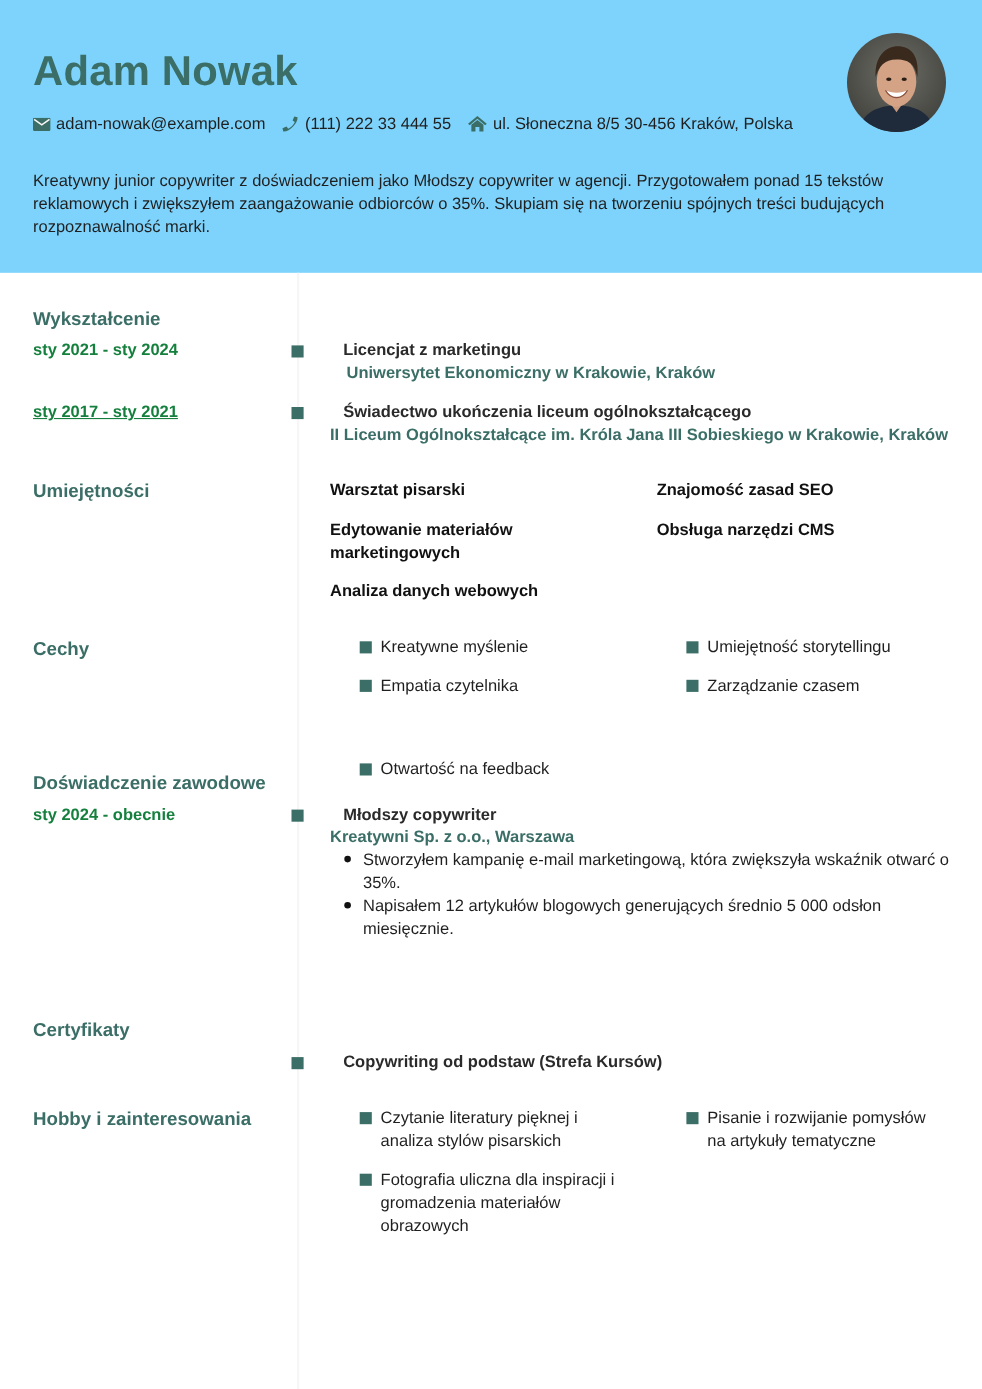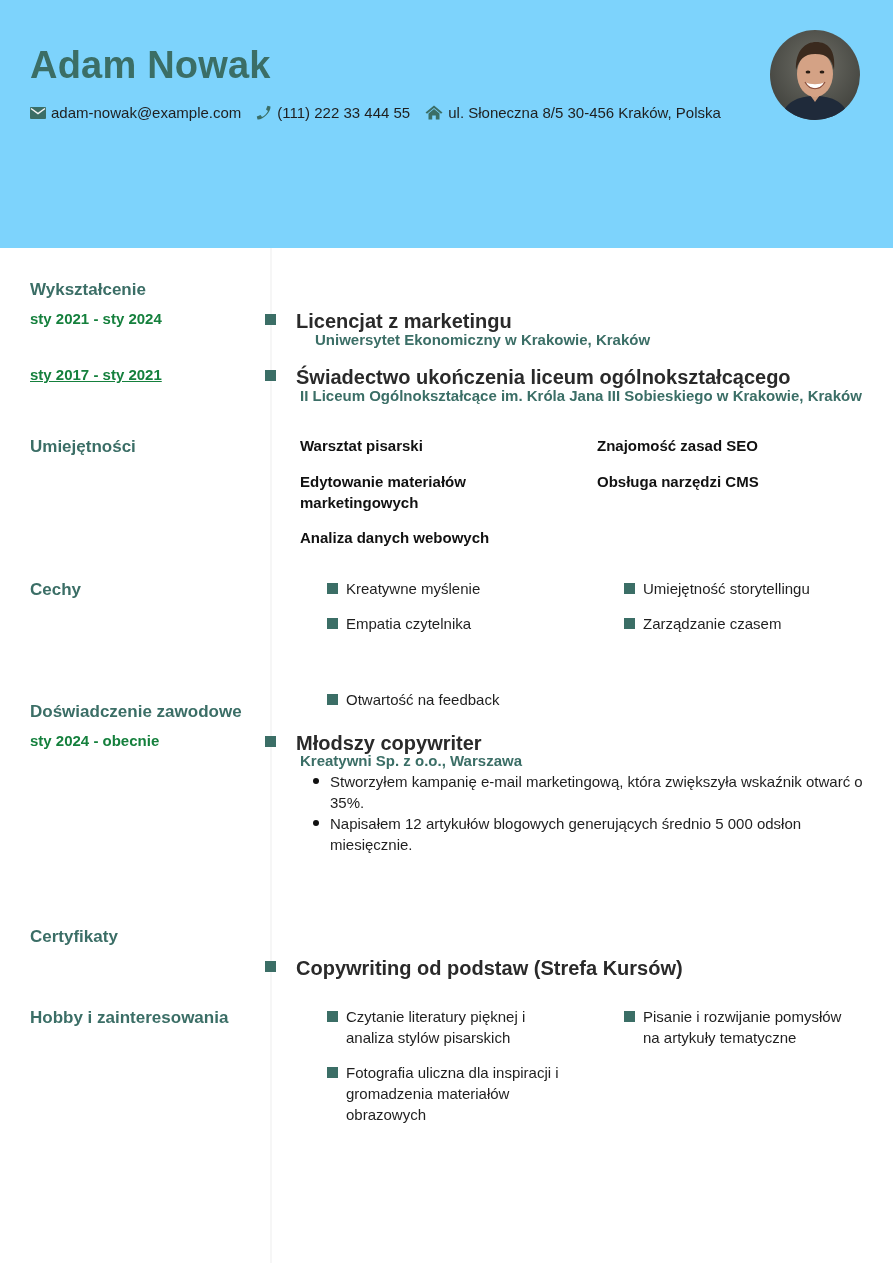--- a/index.html
+++ b/index.html
@@ -12,21 +12,21 @@
     .contact { display: flex; align-items: center; margin-right: 15px; }
     .contact svg { margin-right: 5px; }
     .avatar { position: absolute; left: 770px; top: 30px; width: 90px; height: 90px; border-radius: 50%; overflow: hidden; }
     .summary { position: absolute; left: 30px; top: 154px; width: 800px; font-size: 15px; line-height: 21px; color: #1f1f1f; }
 
     .divider { position: absolute; left: 270px; top: 248px; width: 2px; height: 1015px; background: #f6f6f6; }
 
     .section-title { position: absolute; left: 30px; font-size: 17px; font-weight: bold; color: #3b6e66; }
     .date { position: absolute; left: 30px; font-size: 15px; font-weight: bold; color: #15803d; }
     .marker { position: absolute; left: 265px; width: 11px; height: 11px; background: #3b6e66; }
-    .entry-title { position: absolute; left: 296px; font-size: 20px; font-weight: bold; color: #2a2a2a; }
+    .entry-title { position: absolute; left: 312px; font-size: 15px; font-weight: bold; color: #2a2a2a; }
     .entry-sub { position: absolute; left: 300px; font-size: 15px; font-weight: bold; color: #3b6e66; white-space: nowrap; }
 
     .skill { position: absolute; font-size: 15px; font-weight: bold; color: #111; line-height: 21px; width: 260px; }
     .trait { position: absolute; font-size: 15px; color: #1f1f1f; line-height: 21px; display: flex; align-items: flex-start; width: 270px; padding-left: 27px; }
     .trait .sq { width: 11px; height: 11px; background: #3b6e66; margin-top: 5px; margin-right: 8px; flex: 0 0 11px; }
 
     .bullets { position: absolute; left: 300px; top: 771px; width: 570px; list-style: none; }
     .bullets li { position: relative; padding-left: 30px; font-size: 15px; line-height: 21px; color: #1f1f1f; }
     .bullets li::before { content: ""; position: absolute; left: 13px; top: 7px; width: 6px; height: 6px; border-radius: 50%; background: #111; }
   </style>
@@ -72,20 +72,21 @@
       <path d="M38 62 L45 72 L52 62 Z" fill="#c89a7d"></path>
       <ellipse cx="45" cy="44" rx="18" ry="23" fill="#d4a285"></ellipse>
       <path d="M26 40 C25 20 36 12 46 12 C58 12 66 20 64 40 C62 30 58 24 45 24 C34 24 29 30 26 40 Z" fill="#3a2a1e"></path>
       <ellipse cx="38" cy="42" rx="2.4" ry="1.6" fill="#2a1d14"></ellipse>
       <ellipse cx="52" cy="42" rx="2.4" ry="1.6" fill="#2a1d14"></ellipse>
       <path d="M35 52 C40 60 50 60 55 52 C50 55 40 55 35 52 Z" fill="#ffffff"></path>
       <path d="M35 52 C40 61 50 61 55 52" stroke="#8a4f3e" stroke-width="1.2" fill="none"></path>
     </svg>
   </div>
 
+  <div class="summary">Kreatywny junior copywriter z doświadczeniem jako Młodszy copywriter w agencji. Przygotowałem ponad 15 tekstów reklamowych i zwiększyłem zaangażowanie odbiorców o 35%. Skupiam się na tworzeniu spójnych treści budujących rozpoznawalność marki.</div>
 </div>
 
 <div class="divider"></div>
 
 <div class="section-title" style="top:280px;">Wykształcenie</div>
 
 <div class="date" style="top:310px;">sty 2021 - sty 2024</div>
 <div class="marker" style="top:314px;"></div>
 <div class="entry-title" style="top:310px;">Licencjat z marketingu</div>
 <div class="entry-sub" style="top:331px;margin-left:15px;">Uniwersytet Ekonomiczny w Krakowie, Kraków</div>

